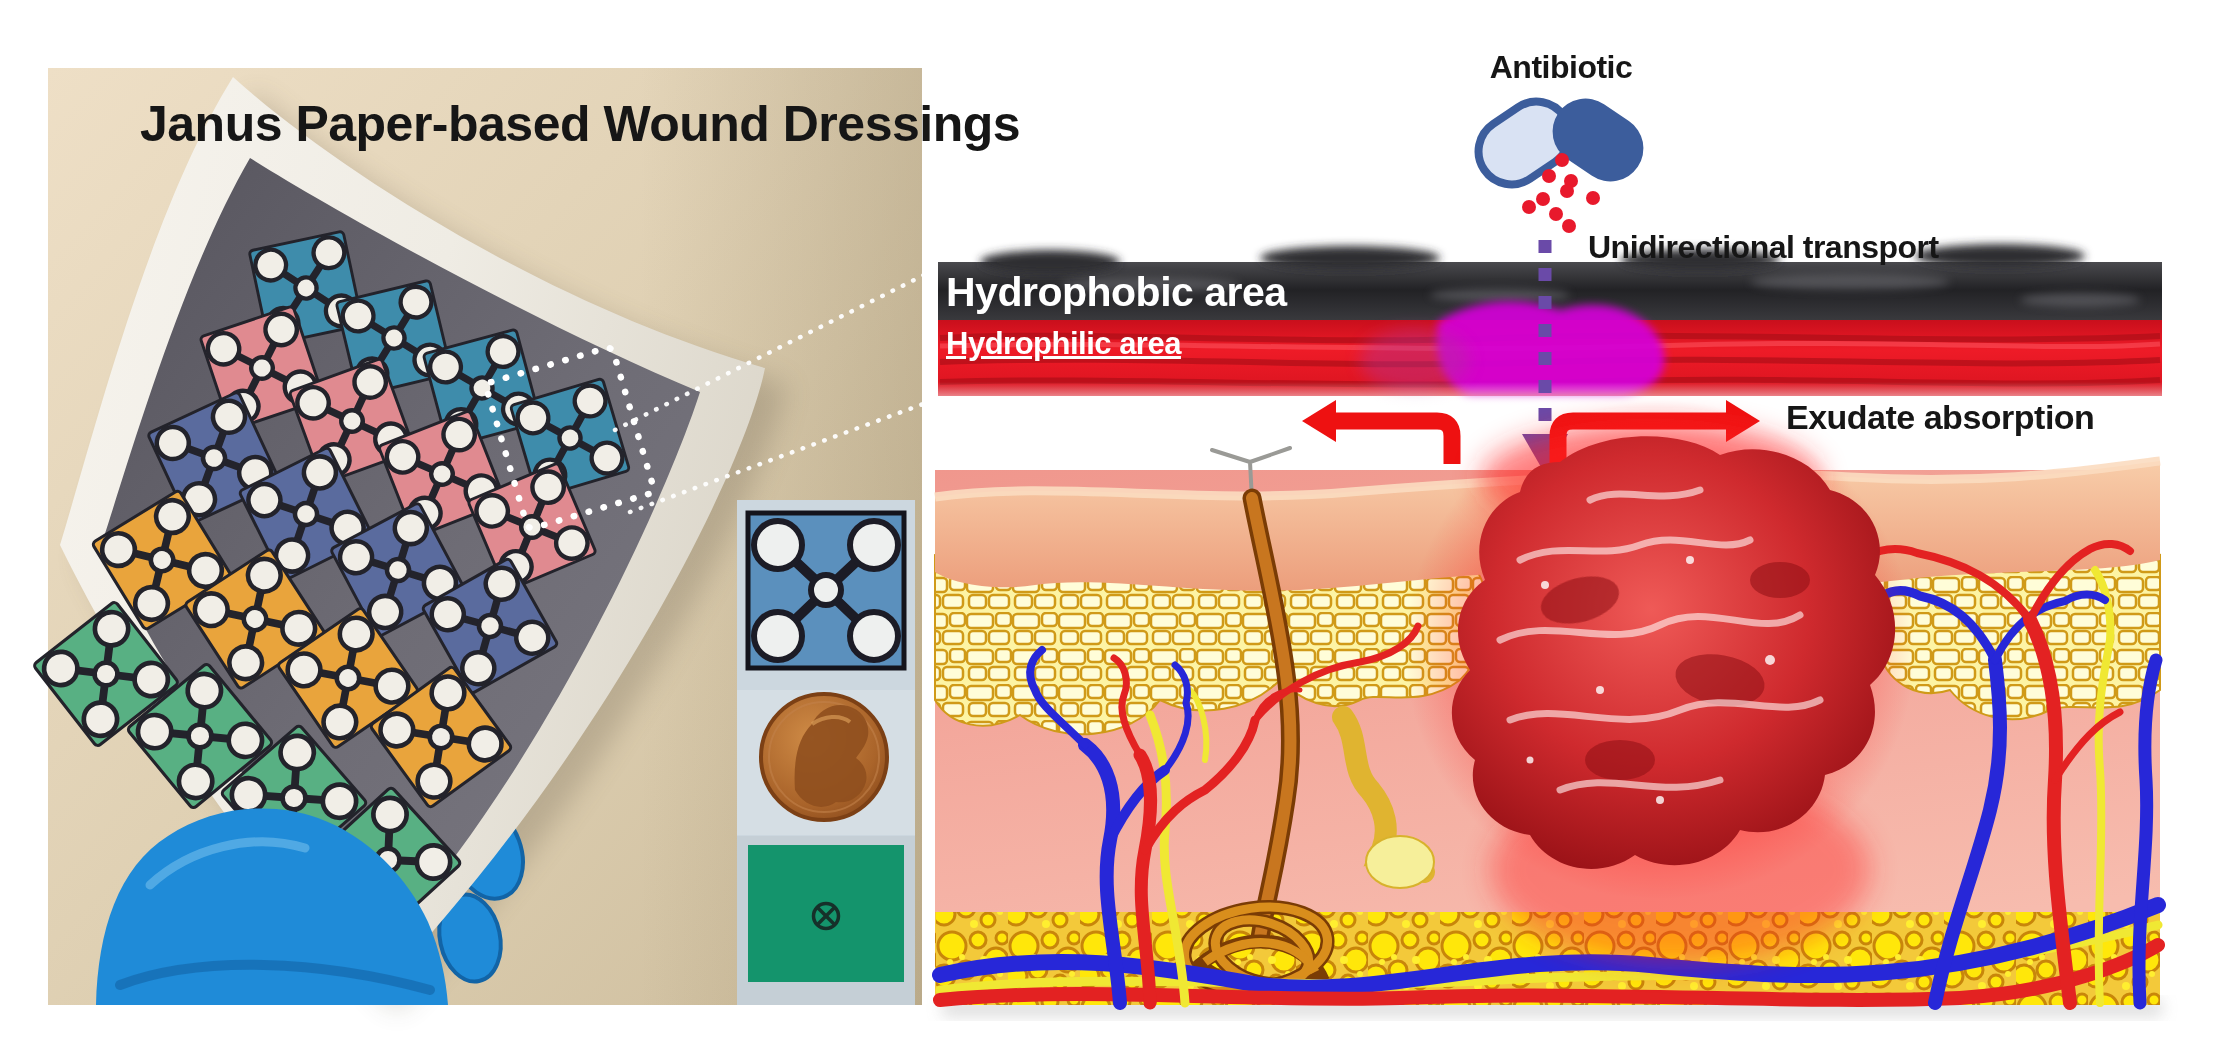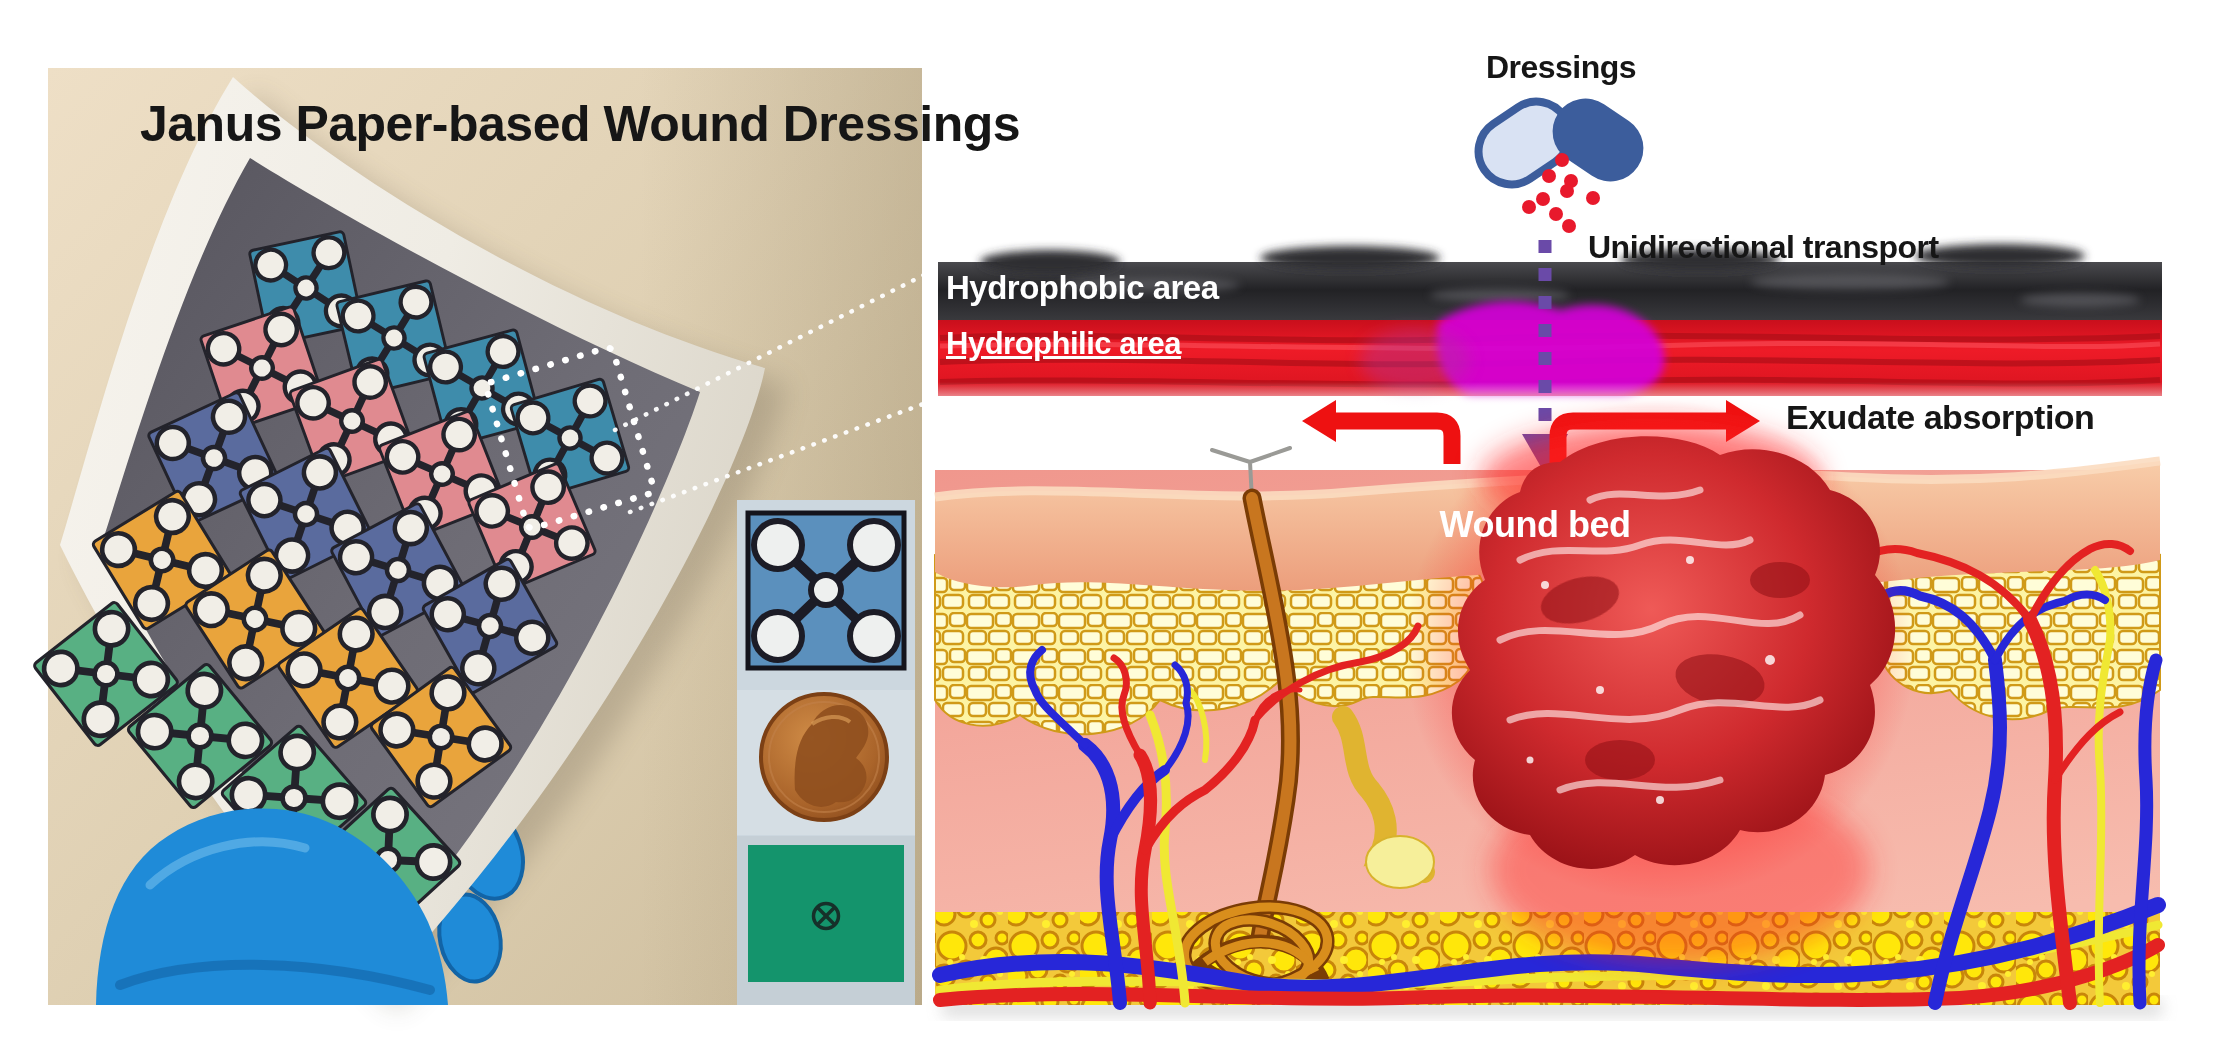--- a/index.html
+++ b/index.html
@@ -595,25 +595,24 @@
         <circle cx="1600" cy="690" r="4"></circle>
             <circle cx="1660" cy="800" r="4"></circle>
             <circle cx="1530" cy="760" r="3.5"></circle>
       </g>
     </g>
   </g>
 </svg>
 
 <div class="lbl center" style="left:140px;top:97px;width:640px;font-size:50px;">Janus Paper-based Wound Dressings</div>
 
-<div class="lbl center" style="left:1452px;top:50px;width:218px;font-size:32px;">Dressings</div>
+<div class="lbl center" style="left:1452px;top:50px;width:218px;font-size:32px;">Antibiotic</div>
 
 <div class="lbl" style="left:1588px;top:230px;font-size:32px;text-align:center;">Unidirectional transport</div>
 
-<div class="lbl white" style="left:946px;top:270px;font-size:33px;">Hydrophobic area</div>
+<div class="lbl white" style="left:946px;top:270px;font-size:41px;">Hydrophobic area</div>
 
 <div class="lbl white" style="left:946px;top:327px;font-size:31px;text-decoration:underline;">Hydrophilic area</div>
 
 <div class="lbl" style="left:1786px;top:399px;font-size:34px;">Exudate absorption</div>
 
-<div class="lbl white center" style="left:1415px;top:505px;width:240px;font-size:36px;">Wound bed</div>
 
 </div>
 
 </body></html>

